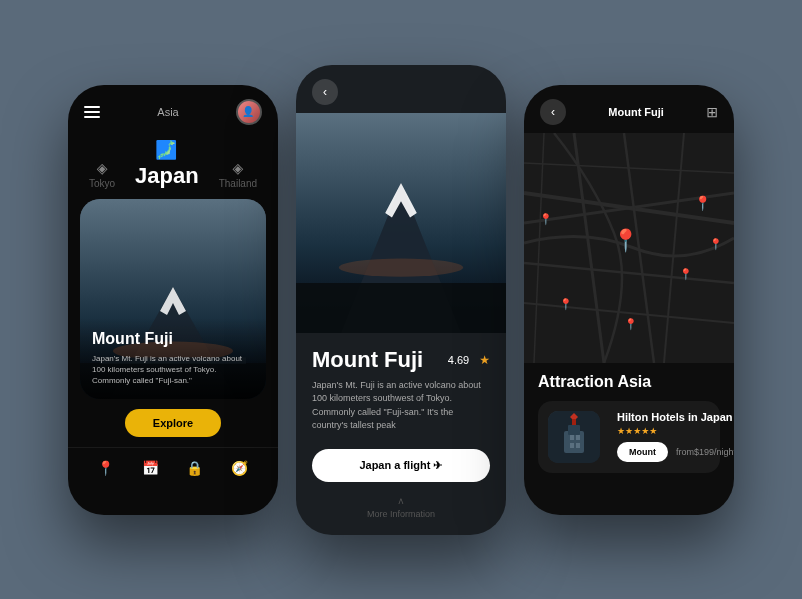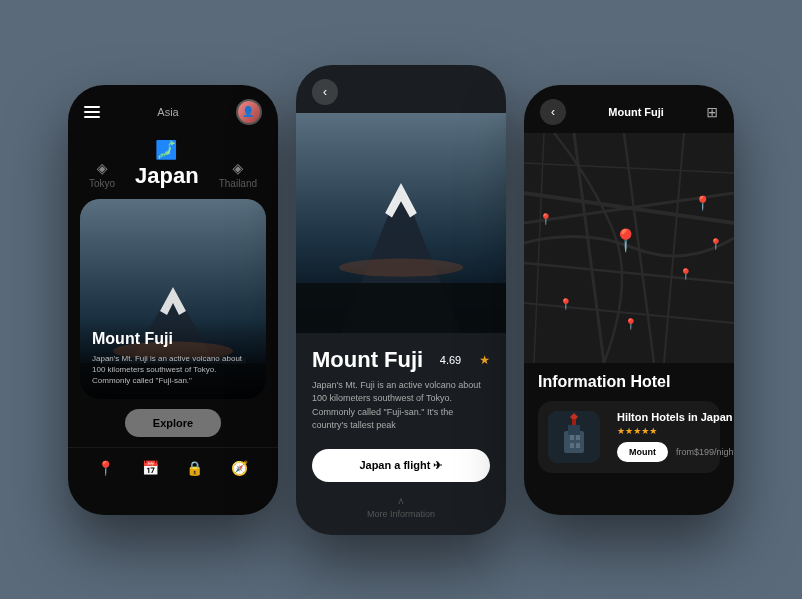--- a/index.html
+++ b/index.html
@@ -139,21 +139,21 @@
     }
     .p1-card-desc {
       color: #bbb;
       font-size: 8px;
       line-height: 1.4;
     }
 
     .p1-explore-btn {
       margin: 10px auto;
       display: block;
-      background: #737373;
+      background: #eab308;
       color: #000;
       border: none;
       border-radius: 20px;
       padding: 8px 28px;
       font-size: 11px;
       font-weight: 600;
       cursor: pointer;
     }
 
     .p1-bottom-nav {
@@ -209,21 +209,21 @@
     .p2-title {
       color: #fff;
       font-size: 22px;
       font-weight: 700;
     }
     .p2-rating {
       color: #fff;
       font-size: 11px;
       display: flex;
       align-items: center;
-      gap: 18px;
+      gap: 10px;
       text-align: right;
     }
     .star-icon { color: #f5a623; font-size: 12px; }
     .p2-desc {
       color: #aaa;
       font-size: 9px;
       line-height: 1.5;
       margin-bottom: 16px;
     }
     .p2-book-btn {
@@ -486,21 +486,21 @@
         <text x="155" y="145" fill="#555" font-size="11">📍</text>
         <text x="100" y="195" fill="#555" font-size="11">📍</text>
         <text x="35" y="175" fill="#555" font-size="11">📍</text>
         <text x="15" y="90" fill="#555" font-size="11">📍</text>
 
         <text x="88" y="115" fill="#e44" font-size="22">📍</text>
       </svg>
     </div>
 
     <div class="p3-bottom">
-      <div class="p3-section-title">Information Hotel</div>
+      <div class="p3-section-title">Attraction Asia</div>
       <div class="p3-hotel-card">
         <div class="p3-hotel-img">
           <svg viewBox="0 0 52 52" style="width:100%;height:100%;">
             <rect width="52" height="52" fill="#1a252e"></rect>
             <rect x="16" y="20" width="20" height="22" fill="#3a5060" rx="2"></rect>
             <rect x="20" y="14" width="12" height="10" fill="#2a4050" rx="1"></rect>
             <rect x="22" y="24" width="4" height="5" fill="#5a7080"></rect>
             <rect x="28" y="24" width="4" height="5" fill="#5a7080"></rect>
             <rect x="22" y="32" width="4" height="5" fill="#5a7080"></rect>
             <rect x="28" y="32" width="4" height="5" fill="#5a7080"></rect>

